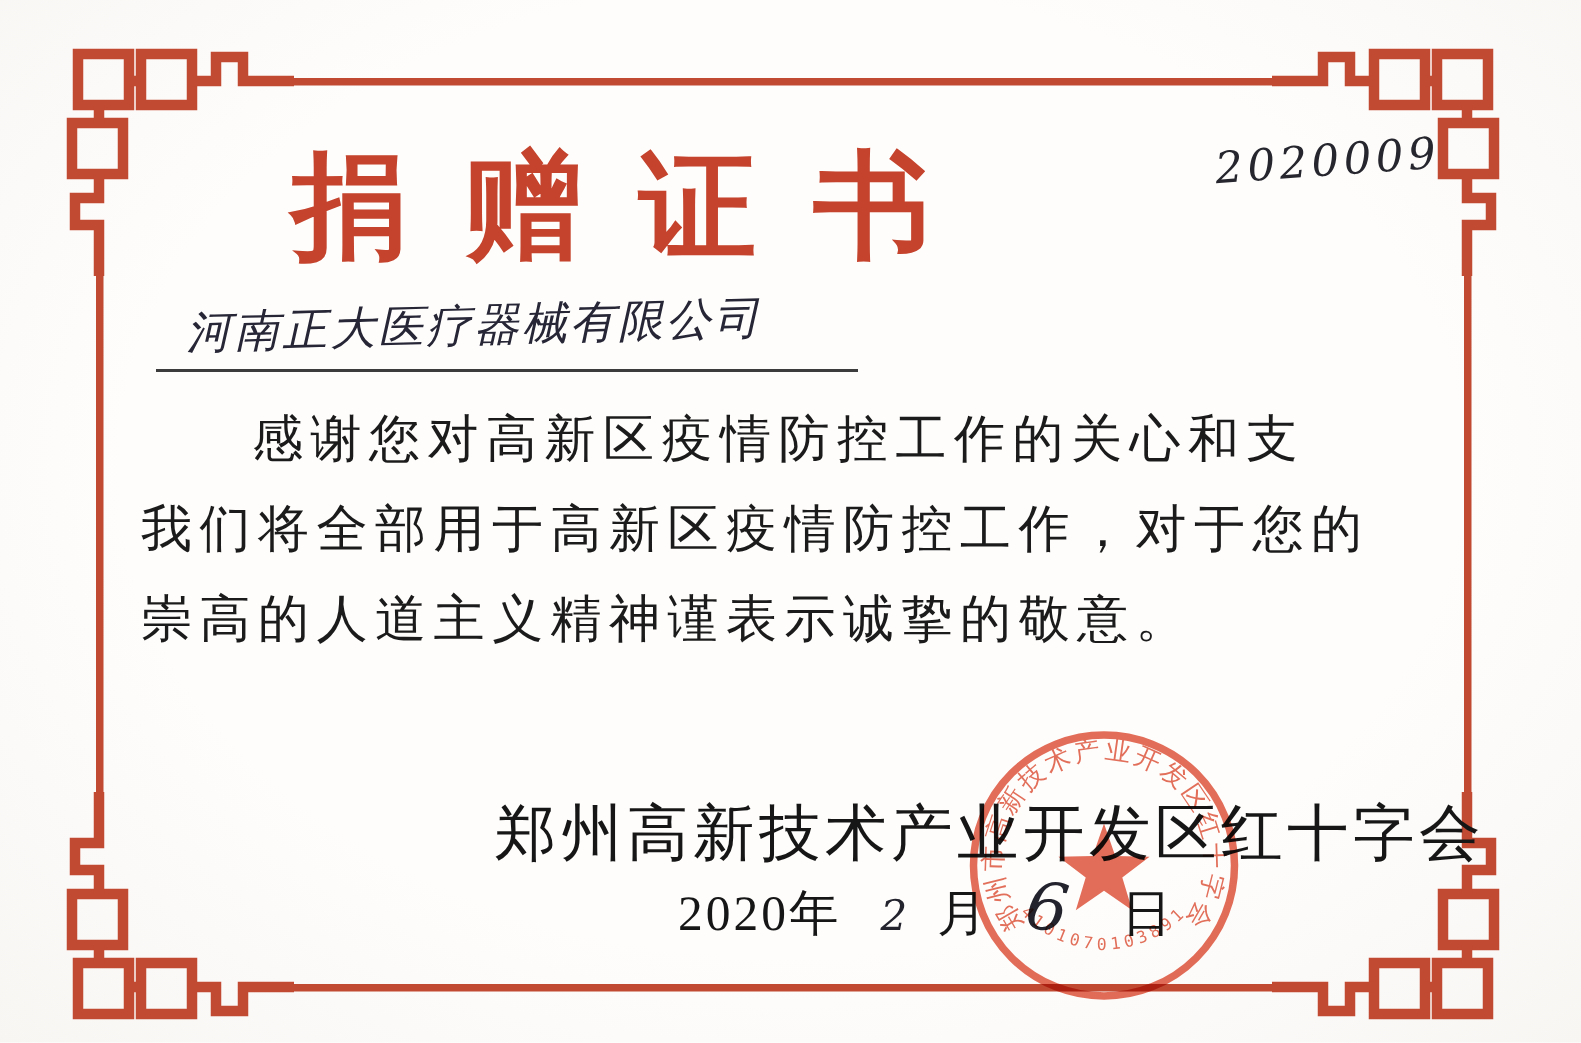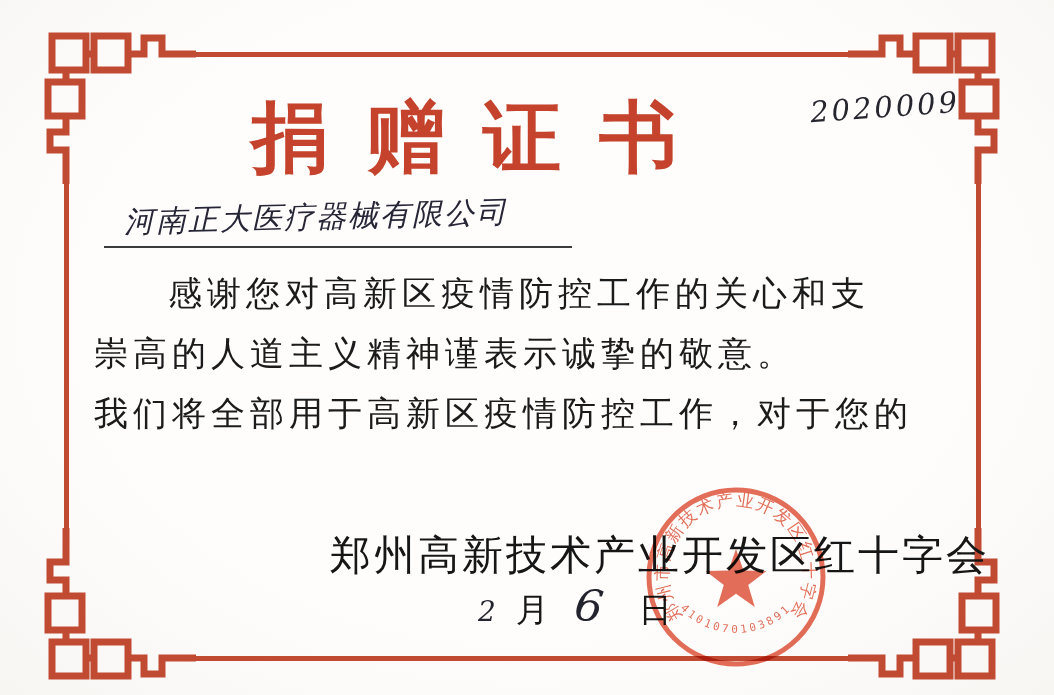--- a/index.html
+++ b/index.html
@@ -9,21 +9,21 @@
     font-family:"Liberation Serif", serif;
   }
   .edge-line{position:absolute;background:#c14a33;}
   .corner{position:absolute;width:160px;height:160px;}
   .corner svg{width:160px;height:160px;display:block;}
   .corner.tr{transform:scaleX(-1);}
   .corner.bl{transform:scaleY(-1);}
   .corner.br{transform:scale(-1,-1);}
 
   .title{
-    position:absolute;left:144px;top:86px;width:640px;text-align:center;
+    position:absolute;left:156px;top:86px;width:640px;text-align:left;
     font-size:78px;font-weight:bold;color:#c5432c;letter-spacing:38px;
     text-indent:38px;white-space:nowrap;
   }
   .cert-number{
     position:absolute;left:810px;top:90px;font-size:29px;color:#26262e;
     font-style:italic;letter-spacing:3px;transform:rotate(-4deg);
     font-family:"DejaVu Serif", serif;
   }
   .recipient{
     position:absolute;left:124px;top:197px;font-size:30px;color:#262636;
@@ -121,27 +121,28 @@
 
 <div class="title">捐赠证书</div>
 
 <div class="cert-number">2020009</div>
 
 <div class="recipient">河南正大医疗器械有限公司</div>
 <div class="recipient-line"></div>
 
 <div class="body-text">
   <div class="line indent">感谢您对高新区疫情防控工作的关心和支</div>
+  <div class="line">我们将全部用于高新区疫情防控工作，对于您的</div>
   <div class="line">崇高的人道主义精神谨表示诚挚的敬意。</div>
-  <div class="line">我们将全部用于高新区疫情防控工作，对于您的</div>
 </div>
 
 <div class="signature">郑州高新技术产业开发区红十字会</div>
 
 <div class="date-row">
+  <span>2020年</span>
   <span class="hand-digit d-month-num">2</span>
   <span class="d-month">月</span>
   <span class="hand-digit d-day-num">6</span>
   <span class="d-day">日</span>
 </div>
 
 <svg class="seal" width="212" height="192" viewBox="0 0 212 192">
   <defs>
     <path id="ringTop" d="M 58 140 A 68 68 0 1 1 154 140" fill="none"></path>
     <path id="ringBottom" d="M 42 116 A 76 76 0 0 0 170 116" fill="none"></path>

